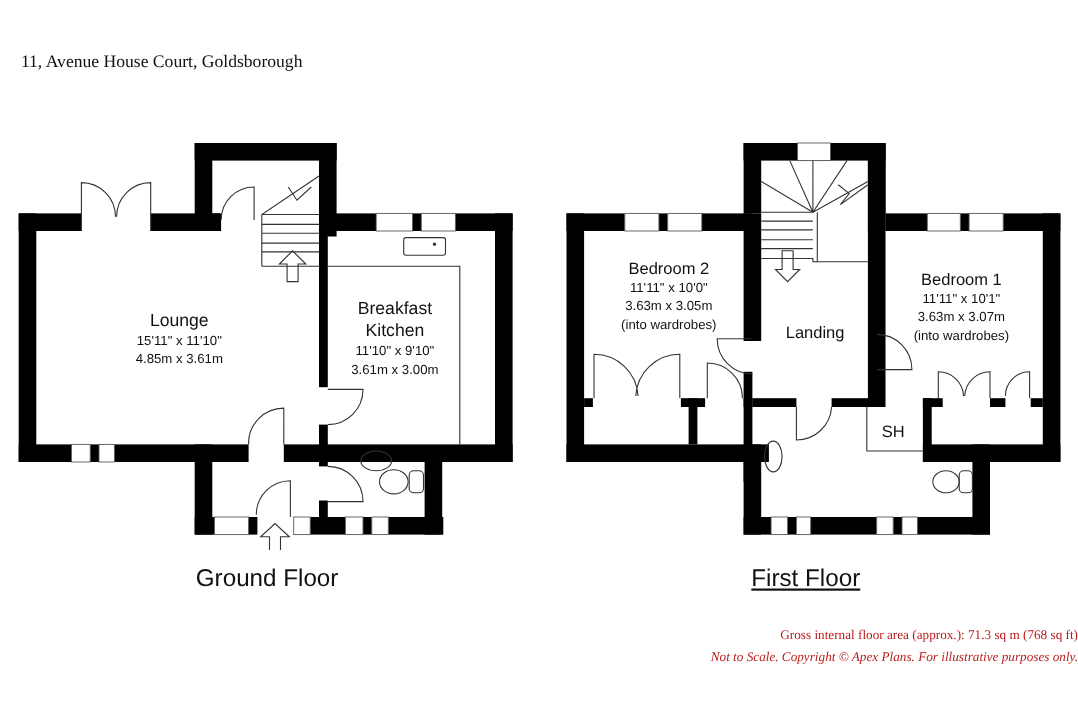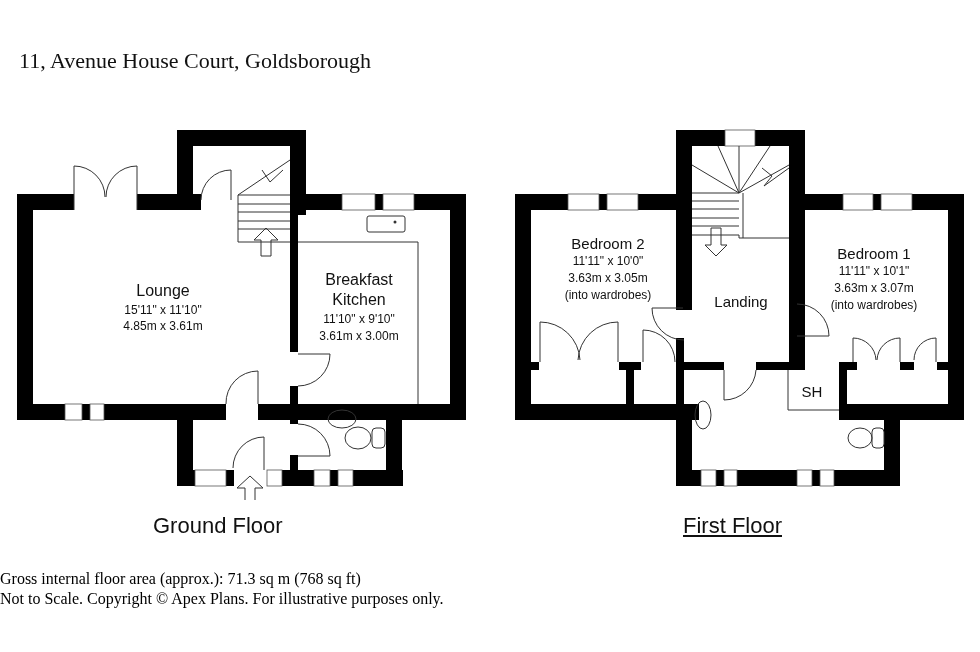--- a/index.html
+++ b/index.html
@@ -1,28 +1,28 @@
 <!DOCTYPE html>
 <html><head>
 <meta charset="utf-8">
 <style>
   html, body { margin: 0; padding: 0; background: #ffffff; }
   body { width: 980px; height: 652px; position: relative; overflow: hidden; }
   .address {
     position: absolute; left: 19px; top: 48px;
-    font-family: "Liberation Serif", serif; font-size: 22px; color: #111;
+    font-family: "Liberation Serif", serif; font-size: 16px; color: #111;
   }
   svg.plan { position: absolute; left: 0; top: 0; }
   .floor-label {
     position: absolute; top: 513px;
     font-family: "Liberation Sans", sans-serif; font-size: 22px; color: #111;
   }
   .footer {
-    position: absolute; left: 0; width: 980px; text-align: left;
-    font-family: "Liberation Serif", serif; font-size: 16px; color: #000000;
+    position: absolute; left: 0; width: 980px; text-align: right;
+    font-family: "Liberation Serif", serif; font-size: 12px; color: #b91c1c;
   }
   .room-text { font-family: "Liberation Sans", sans-serif; fill: #111; text-anchor: middle; }
   .wall { fill: #000; }
   .thin { fill: none; stroke: #333; stroke-width: 1; }
   .win { fill: #fff; stroke: #555; stroke-width: 0.8; }
 </style>
 </head>
 <body>
 
 <div class="address">11, Avenue House Court, Goldsborough</div>
@@ -183,17 +183,17 @@
   <text class="room-text" x="741" y="307" font-size="15">Landing</text>
 
   <text class="room-text" x="874" y="259" font-size="15">Bedroom 1</text>
   <text class="room-text" x="874" y="275" font-size="12">11'11" x 10'1"</text>
   <text class="room-text" x="874" y="292" font-size="12">3.63m x 3.07m</text>
   <text class="room-text" x="874" y="309" font-size="12">(into wardrobes)</text>
 
   <text class="room-text" x="812" y="397" font-size="15">SH</text>
 </svg>
 
-<div class="floor-label" style="left:153px;">Ground Floor</div>
+<div class="floor-label" style="left:178px;">Ground Floor</div>
 <div class="floor-label" style="left:683px;text-decoration:underline;">First Floor</div>
 
 <div class="footer" style="top:570px;">Gross internal floor area (approx.): 71.3 sq m (768 sq ft)</div>
-<div class="footer" style="top:590px;">Not to Scale. Copyright © Apex Plans. For illustrative purposes only.</div>
+<div class="footer" style="top:590px;font-style:italic;">Not to Scale. Copyright © Apex Plans. For illustrative purposes only.</div>
 
 </body></html>

